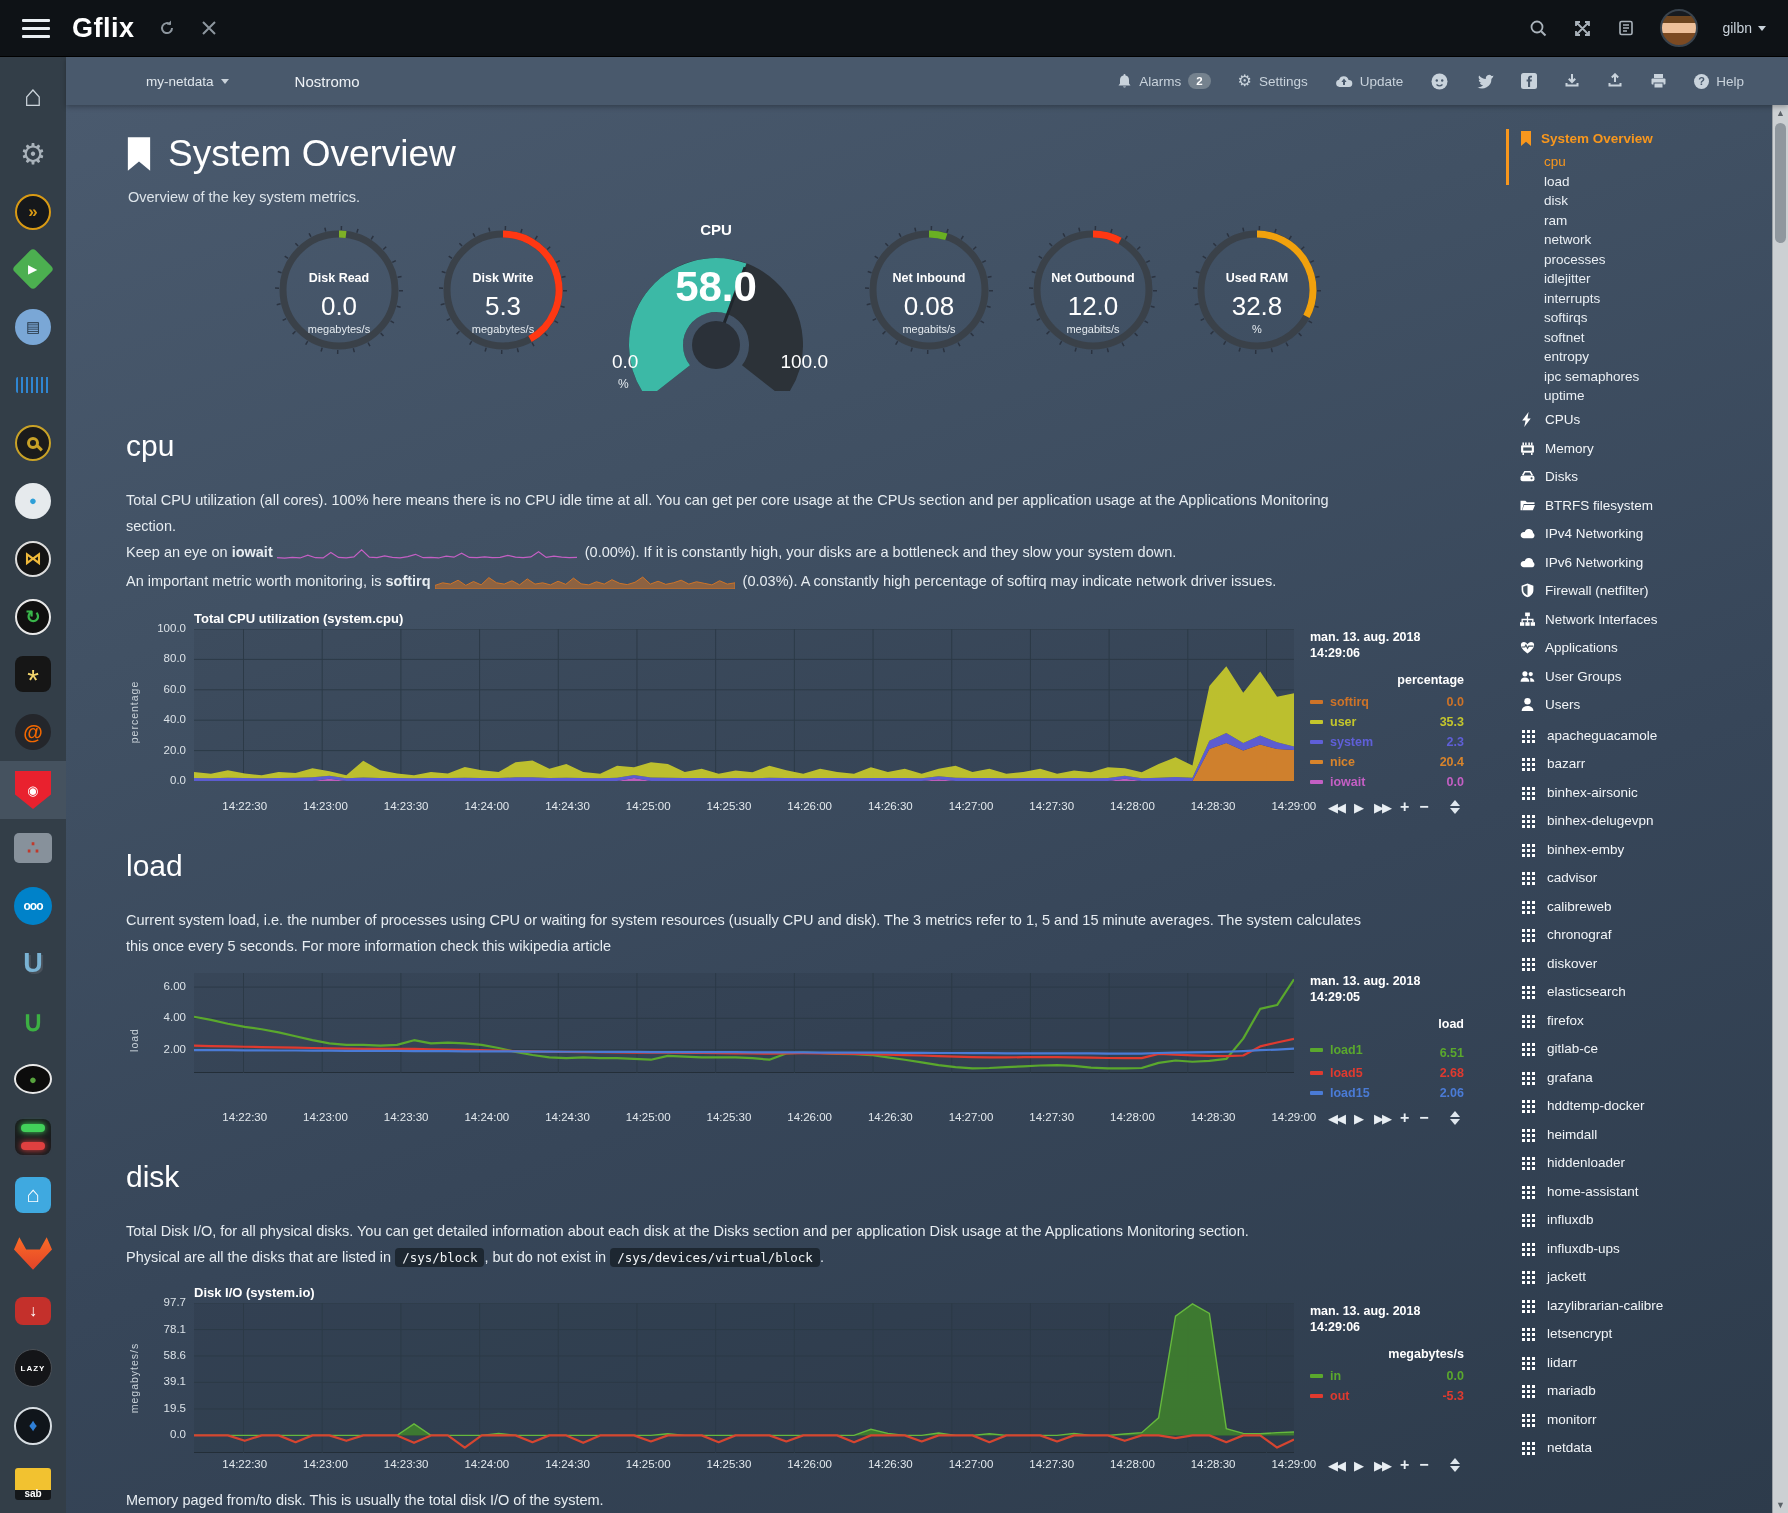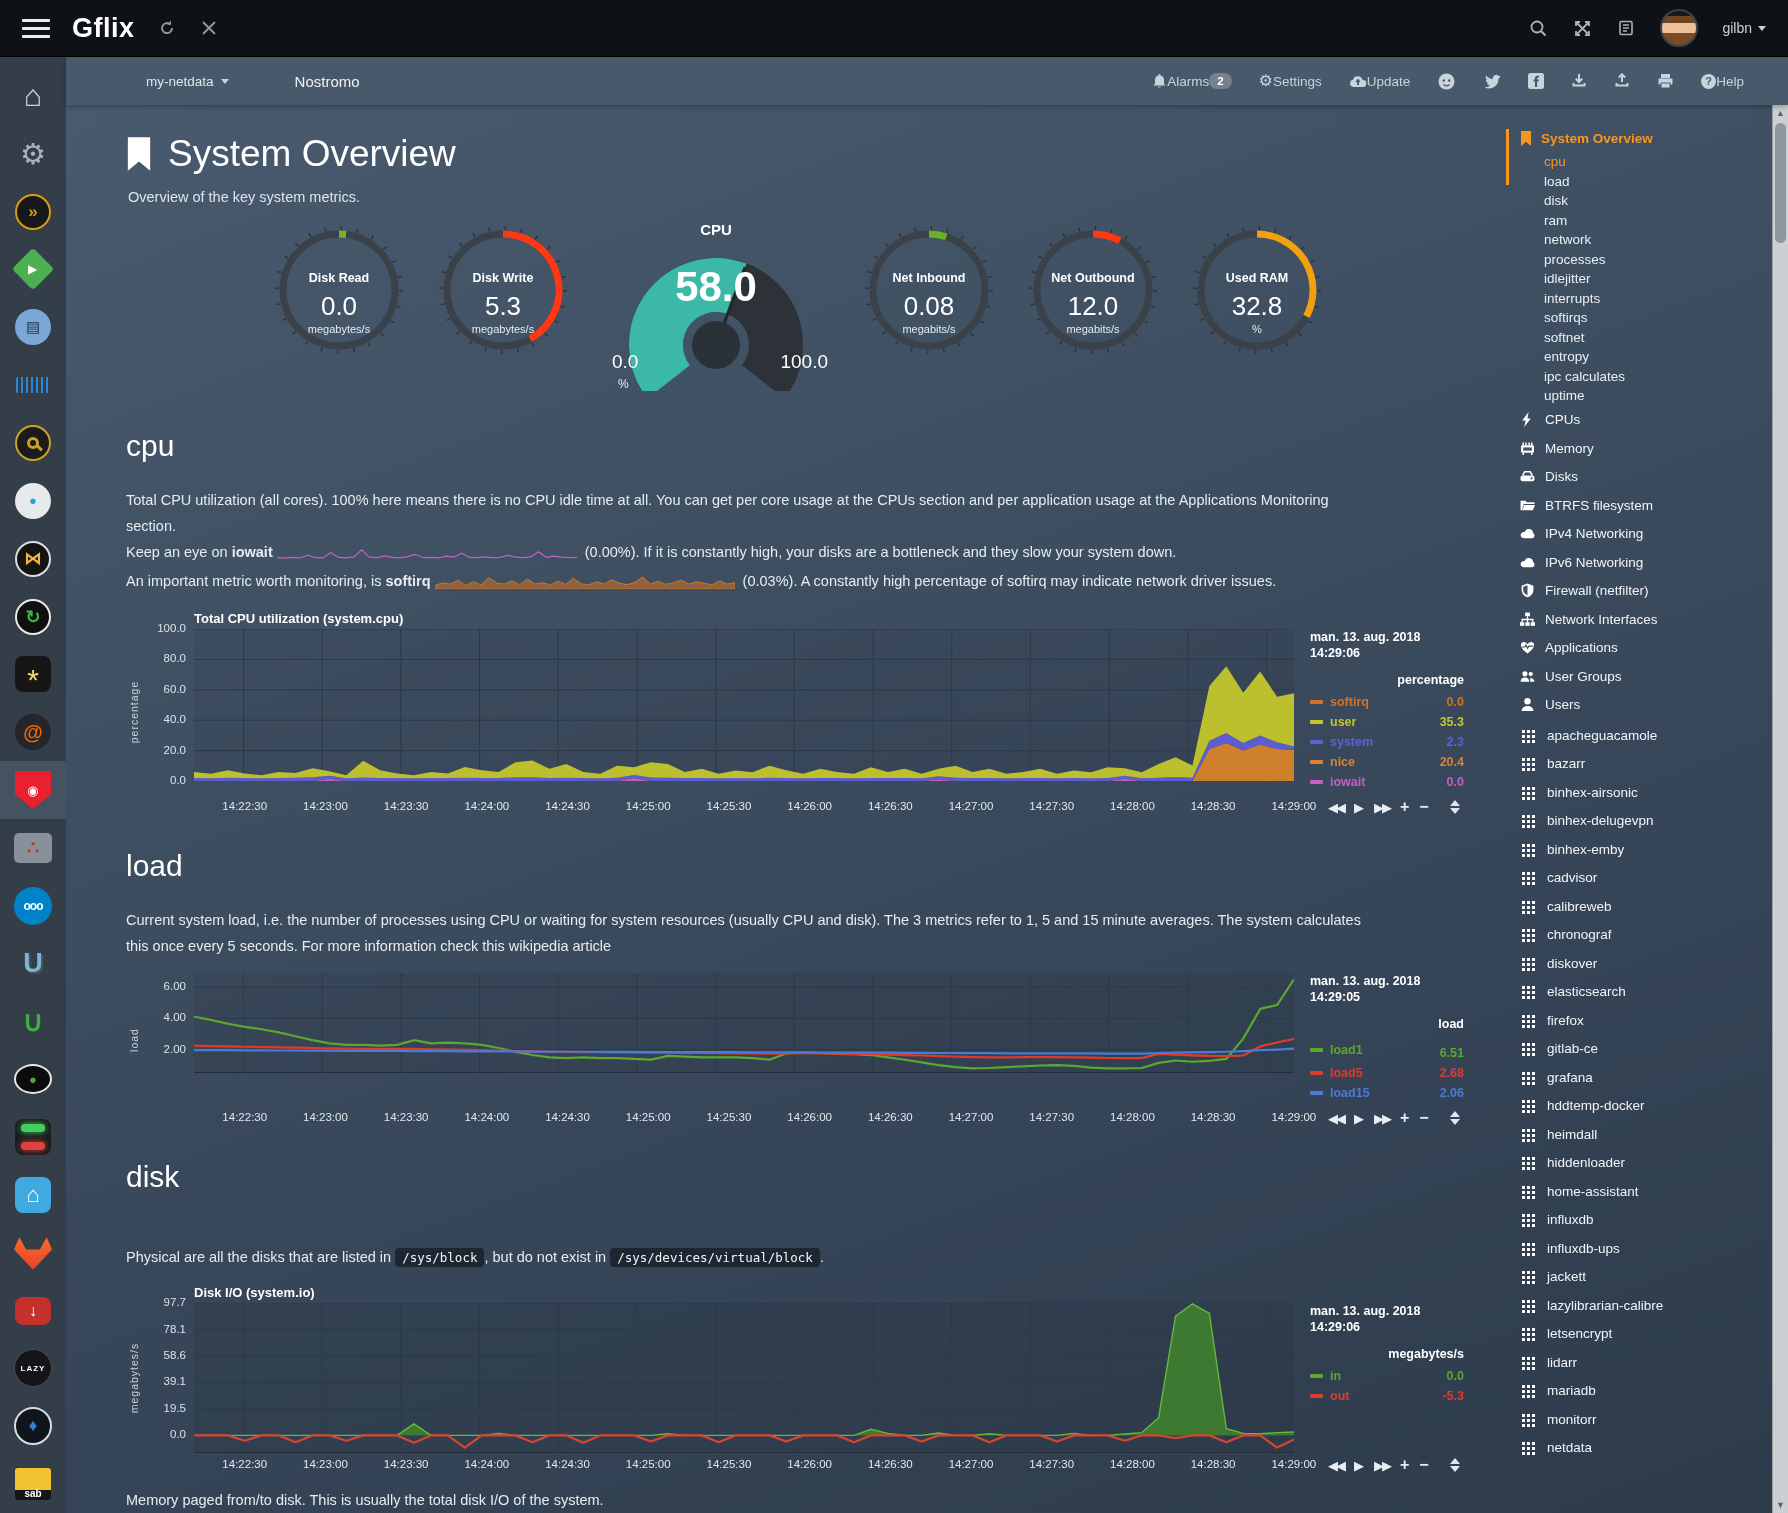--- a/index.html
+++ b/index.html
@@ -56,21 +56,21 @@
   .r-lazy{width:38px;height:38px;border-radius:50%;background:#141518;border:1px solid #4a4f55;color:#fff;font-size:8px;font-weight:700;letter-spacing:1px}
   .r-drop{width:38px;height:38px;border-radius:50%;background:#10151b;border:2px solid #d7dde2;color:#2f7fd6;font-size:17px}
   .r-sab{width:36px;height:32px;border-radius:3px;background:linear-gradient(#f2c230 0 68%,#14171a 68% 100%);color:#fff;font-size:10px;font-weight:700;align-items:flex-end;padding-bottom:1px}
 
   
   .nd{flex:1;display:flex;flex-direction:column;min-width:0}
   .nd-header{height:48px;background:#49596c;display:flex;align-items:center;padding:0 44px 0 80px;box-shadow:0 2px 5px rgba(0,0,0,.28);position:relative;z-index:3}
   .nd-node{display:flex;align-items:center;gap:7px;color:#dfe6ec;font-size:13.5px;cursor:pointer}
   .nd-host{margin-left:66px;color:#eef2f6;font-size:15px}
   .nd-actions{margin-left:auto;display:flex;align-items:center;gap:27px;color:#c9d3dc;font-size:13.5px}
-  .nd-act{display:flex;align-items:center;cursor:pointer;white-space:nowrap}
+  .nd-act{display:flex;align-items:center;gap:7px;cursor:pointer;white-space:nowrap}
   .nd-act svg{display:block}
   .badge{background:#75828e;color:#fff;border-radius:10px;font-size:11.5px;padding:2px 8px;font-weight:700}
   .gear-glyph{font-size:16px;line-height:1}
   .qmark{width:15px;height:15px;border-radius:50%;background:#c9d3dc;color:#49596c;font-size:11px;font-weight:700;display:flex;align-items:center;justify-content:center}
 
   .nd-body{flex:1;display:flex;min-height:0;background:linear-gradient(160deg,#4a5a6e 0%,#415164 28%,#374659 60%,#2d3b4b 100%)}
   .main{width:1430px;padding:22px 26px 0 60px;overflow:hidden;flex-shrink:0}
 
   
   .page-head{display:flex;align-items:center;gap:16px;margin-top:6px}
@@ -661,21 +661,21 @@
       <div class="c-handle">
                   <i class="up"></i>
                   <i class="dn"></i>
                 </div>
     </div>
             </div>
         </section>
 
         <section>
           <h2>disk</h2>
-          <p><br>
+          <p><span>Total Disk I/O, for all physical disks. You can get detailed information about each disk at the Disks section and per application Disk usage at the Applications Monitoring section.</span><br>
             <span>Physical are all the disks that are listed in </span><code class="path">/sys/block</code><span>, but do not exist in </span><code class="path">/sys/devices/virtual/block</code><span>.</span></p>
           <div class="chart">
               <div class="c-title">Disk I/O (system.io)</div>
     <div class="c-row">
       <div class="c-ylab">
                   <span>megabytes/s</span>
                 </div>
       <div class="c-yticks" style="height: 150px;">
                   <span style="top: 125.385px;">0.0</span>
                   <span style="top: 98.9621px;">19.5</span>
@@ -781,21 +781,21 @@
             <div class="sb-item">load</div>
             <div class="sb-item">disk</div>
             <div class="sb-item">ram</div>
             <div class="sb-item">network</div>
             <div class="sb-item">processes</div>
             <div class="sb-item">idlejitter</div>
             <div class="sb-item">interrupts</div>
             <div class="sb-item">softirqs</div>
             <div class="sb-item">softnet</div>
             <div class="sb-item">entropy</div>
-            <div class="sb-item">ipc calculates</div>
+            <div class="sb-item">ipc semaphores</div>
             <div class="sb-item">uptime</div>
           </div>
         <div class="sb-sections" id="sb-sections">
             <div class="sb-sec">
               <svg width="15" height="15" viewBox="0 0 14 14">
                 <path d="M8 0 2 8h3.2L4 14l6-8H7z" fill="#fff"></path>
               </svg>
               <span>CPUs</span>
             </div>
             <div class="sb-sec">

